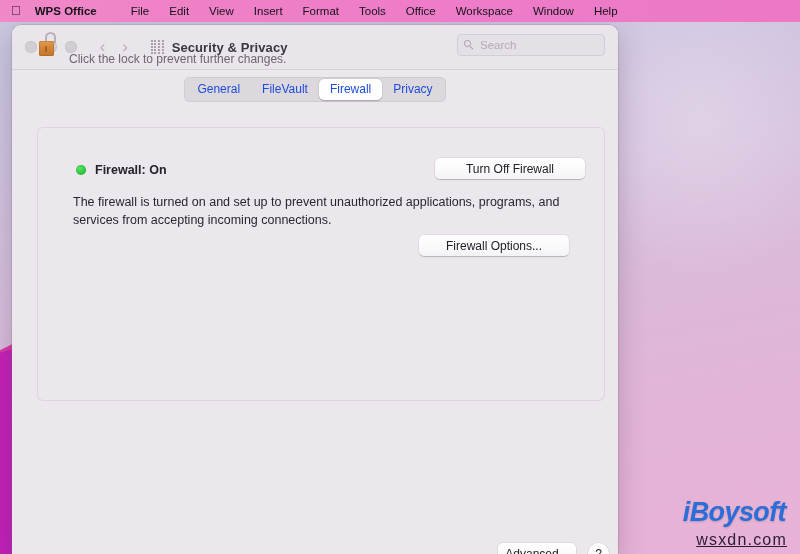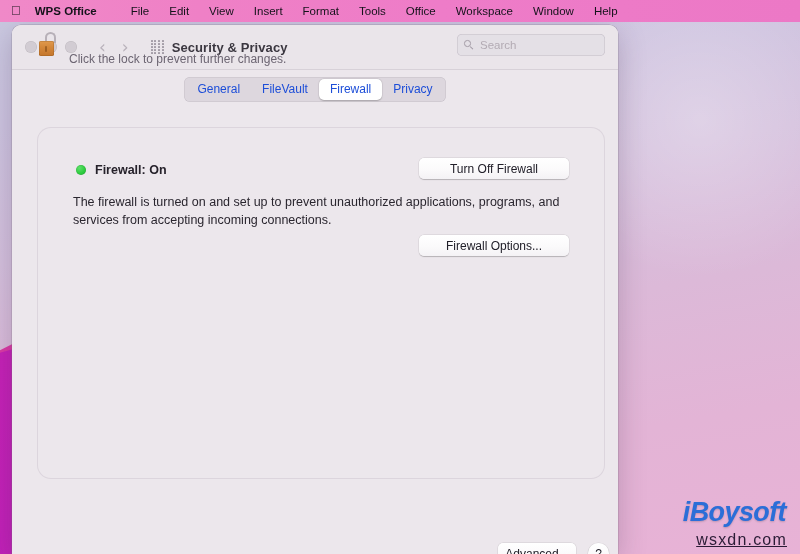--- a/index.html
+++ b/index.html
@@ -224,23 +224,23 @@
     background: #ffffff;
     box-shadow: 0 0.5px 1.5px rgba(0,0,0,0.22), 0 0 0 0.5px rgba(0,0,0,0.05);
   }
 
   
   #content-panel {
     position: absolute;
     left: 25px;
     top: 102px;
     width: 568px;
-    height: 352px;
+    height: 274px;
     background: #ece7ec;
-    border-radius: 14px;
+    border-radius: 6px;
     box-shadow: inset 0 0 0 1px #dcd5dd;
     box-sizing: border-box;
   }
   #status-row {
     position: absolute;
     left: 39px;
     top: 36px;
     display: flex;
     align-items: center;
   }
@@ -274,21 +274,21 @@
     display: flex;
     align-items: center;
     justify-content: center;
     font-size: 12px;
     color: #22202a;
     box-sizing: border-box;
     user-select: none;
     cursor: default;
   }
   #btn-turn-off {
-    left: 382px;
+    left: 398px;
     top: 31px;
     width: 150px;
     height: 21px;
   }
   #btn-firewall-options {
     left: 382px;
     top: 108px;
     width: 150px;
     height: 21px;
   }

